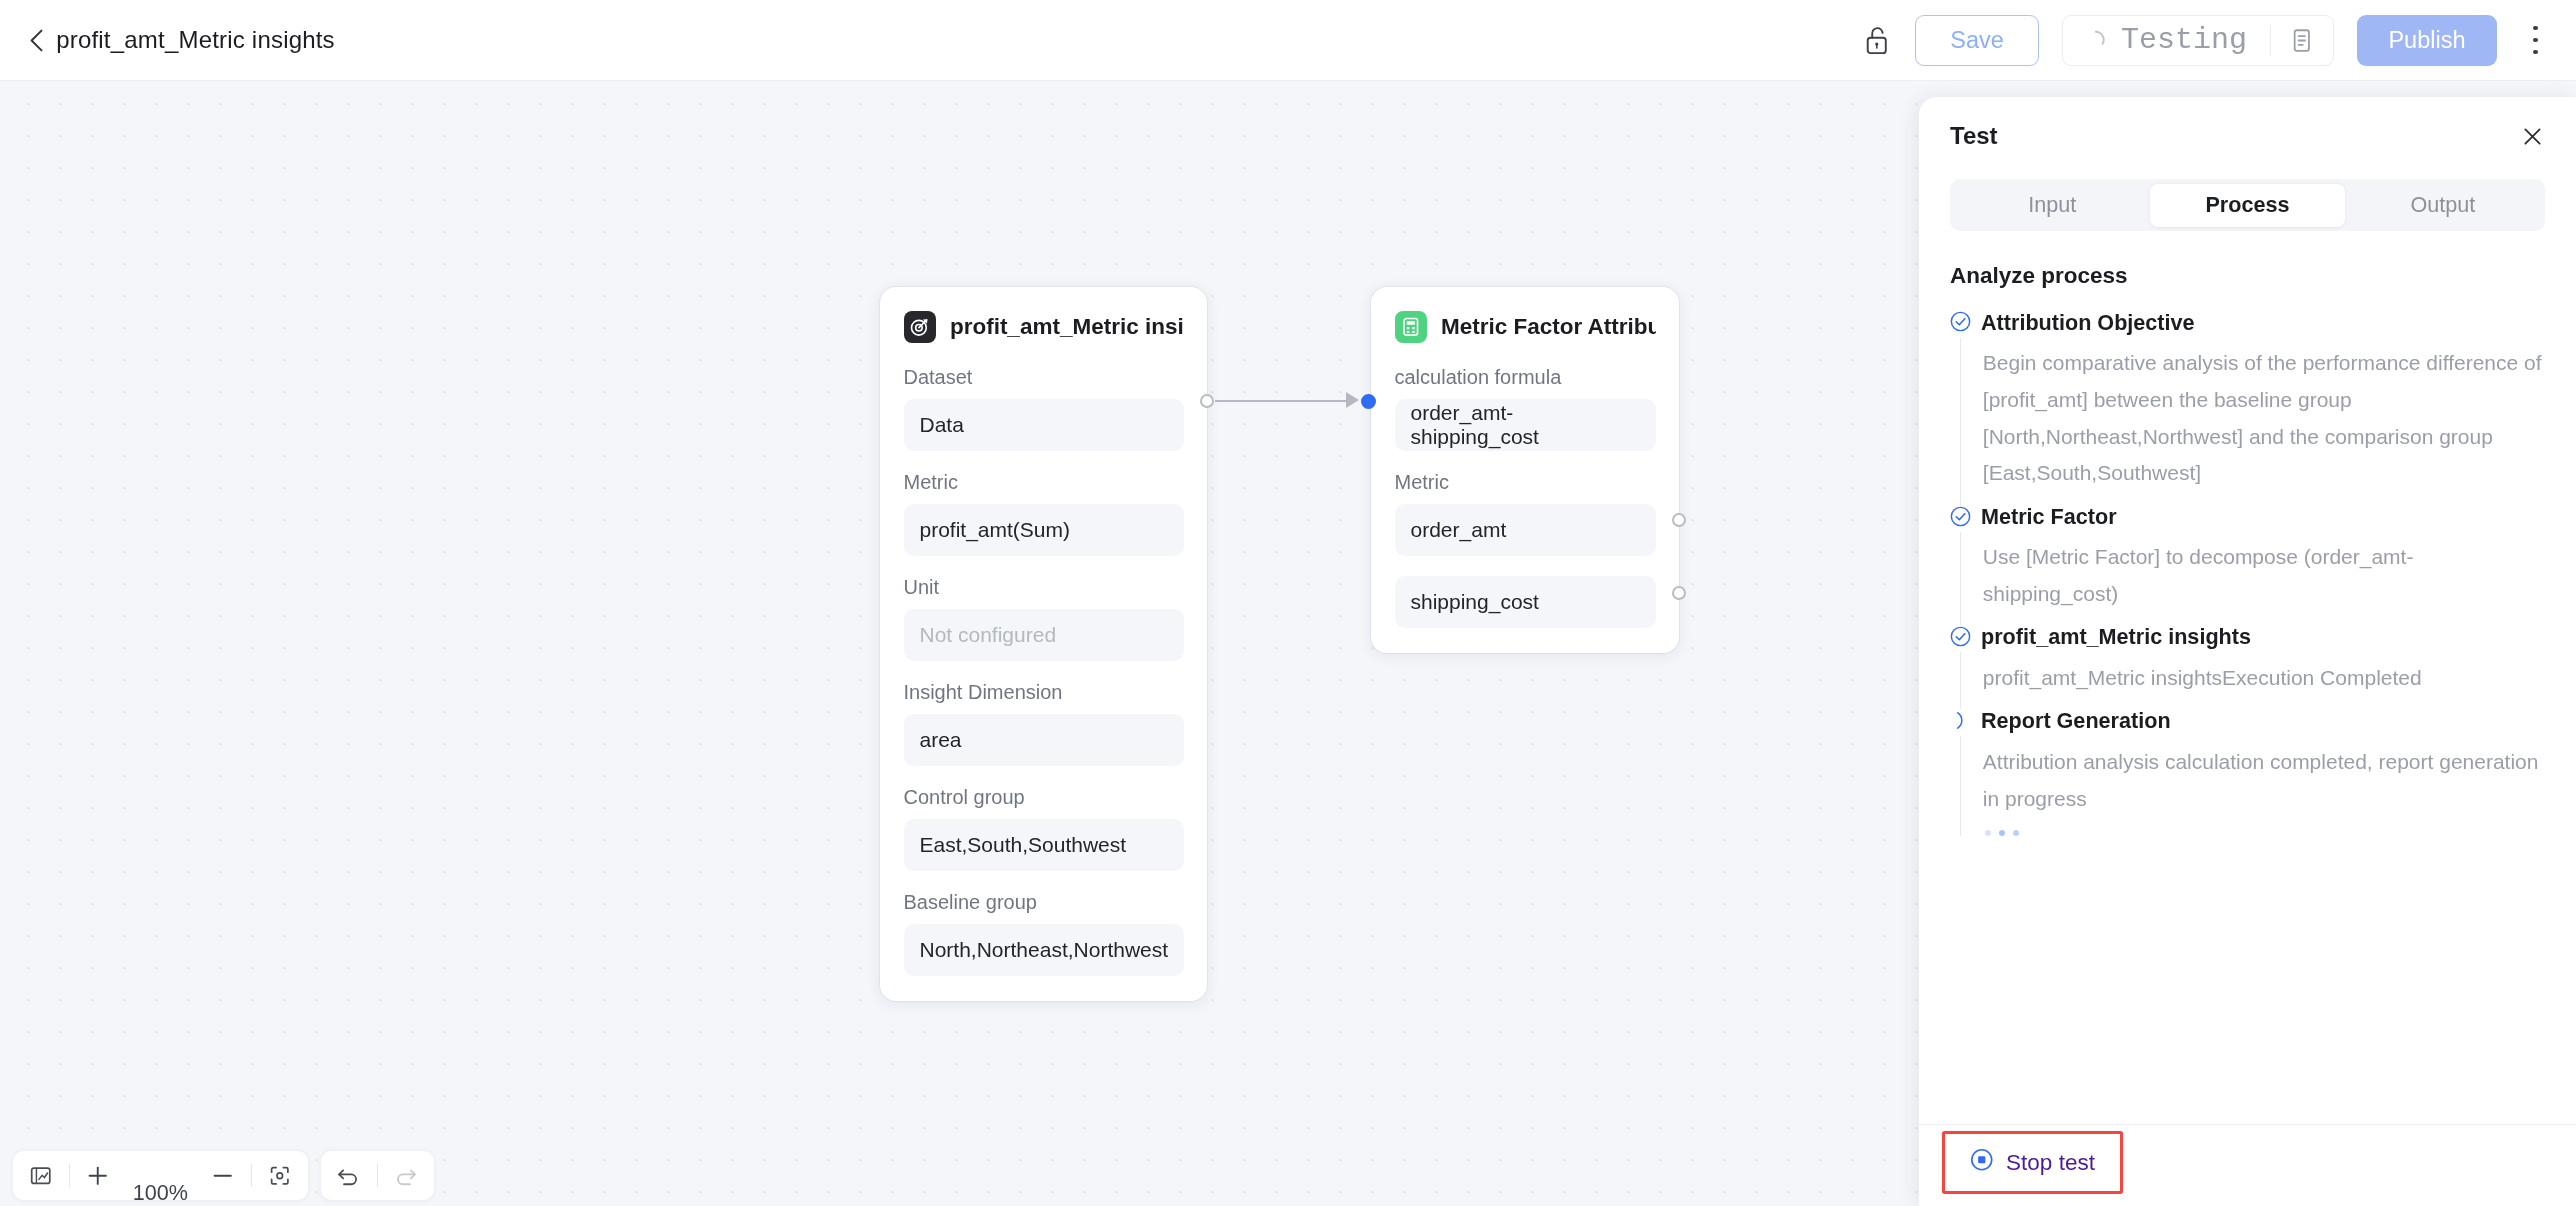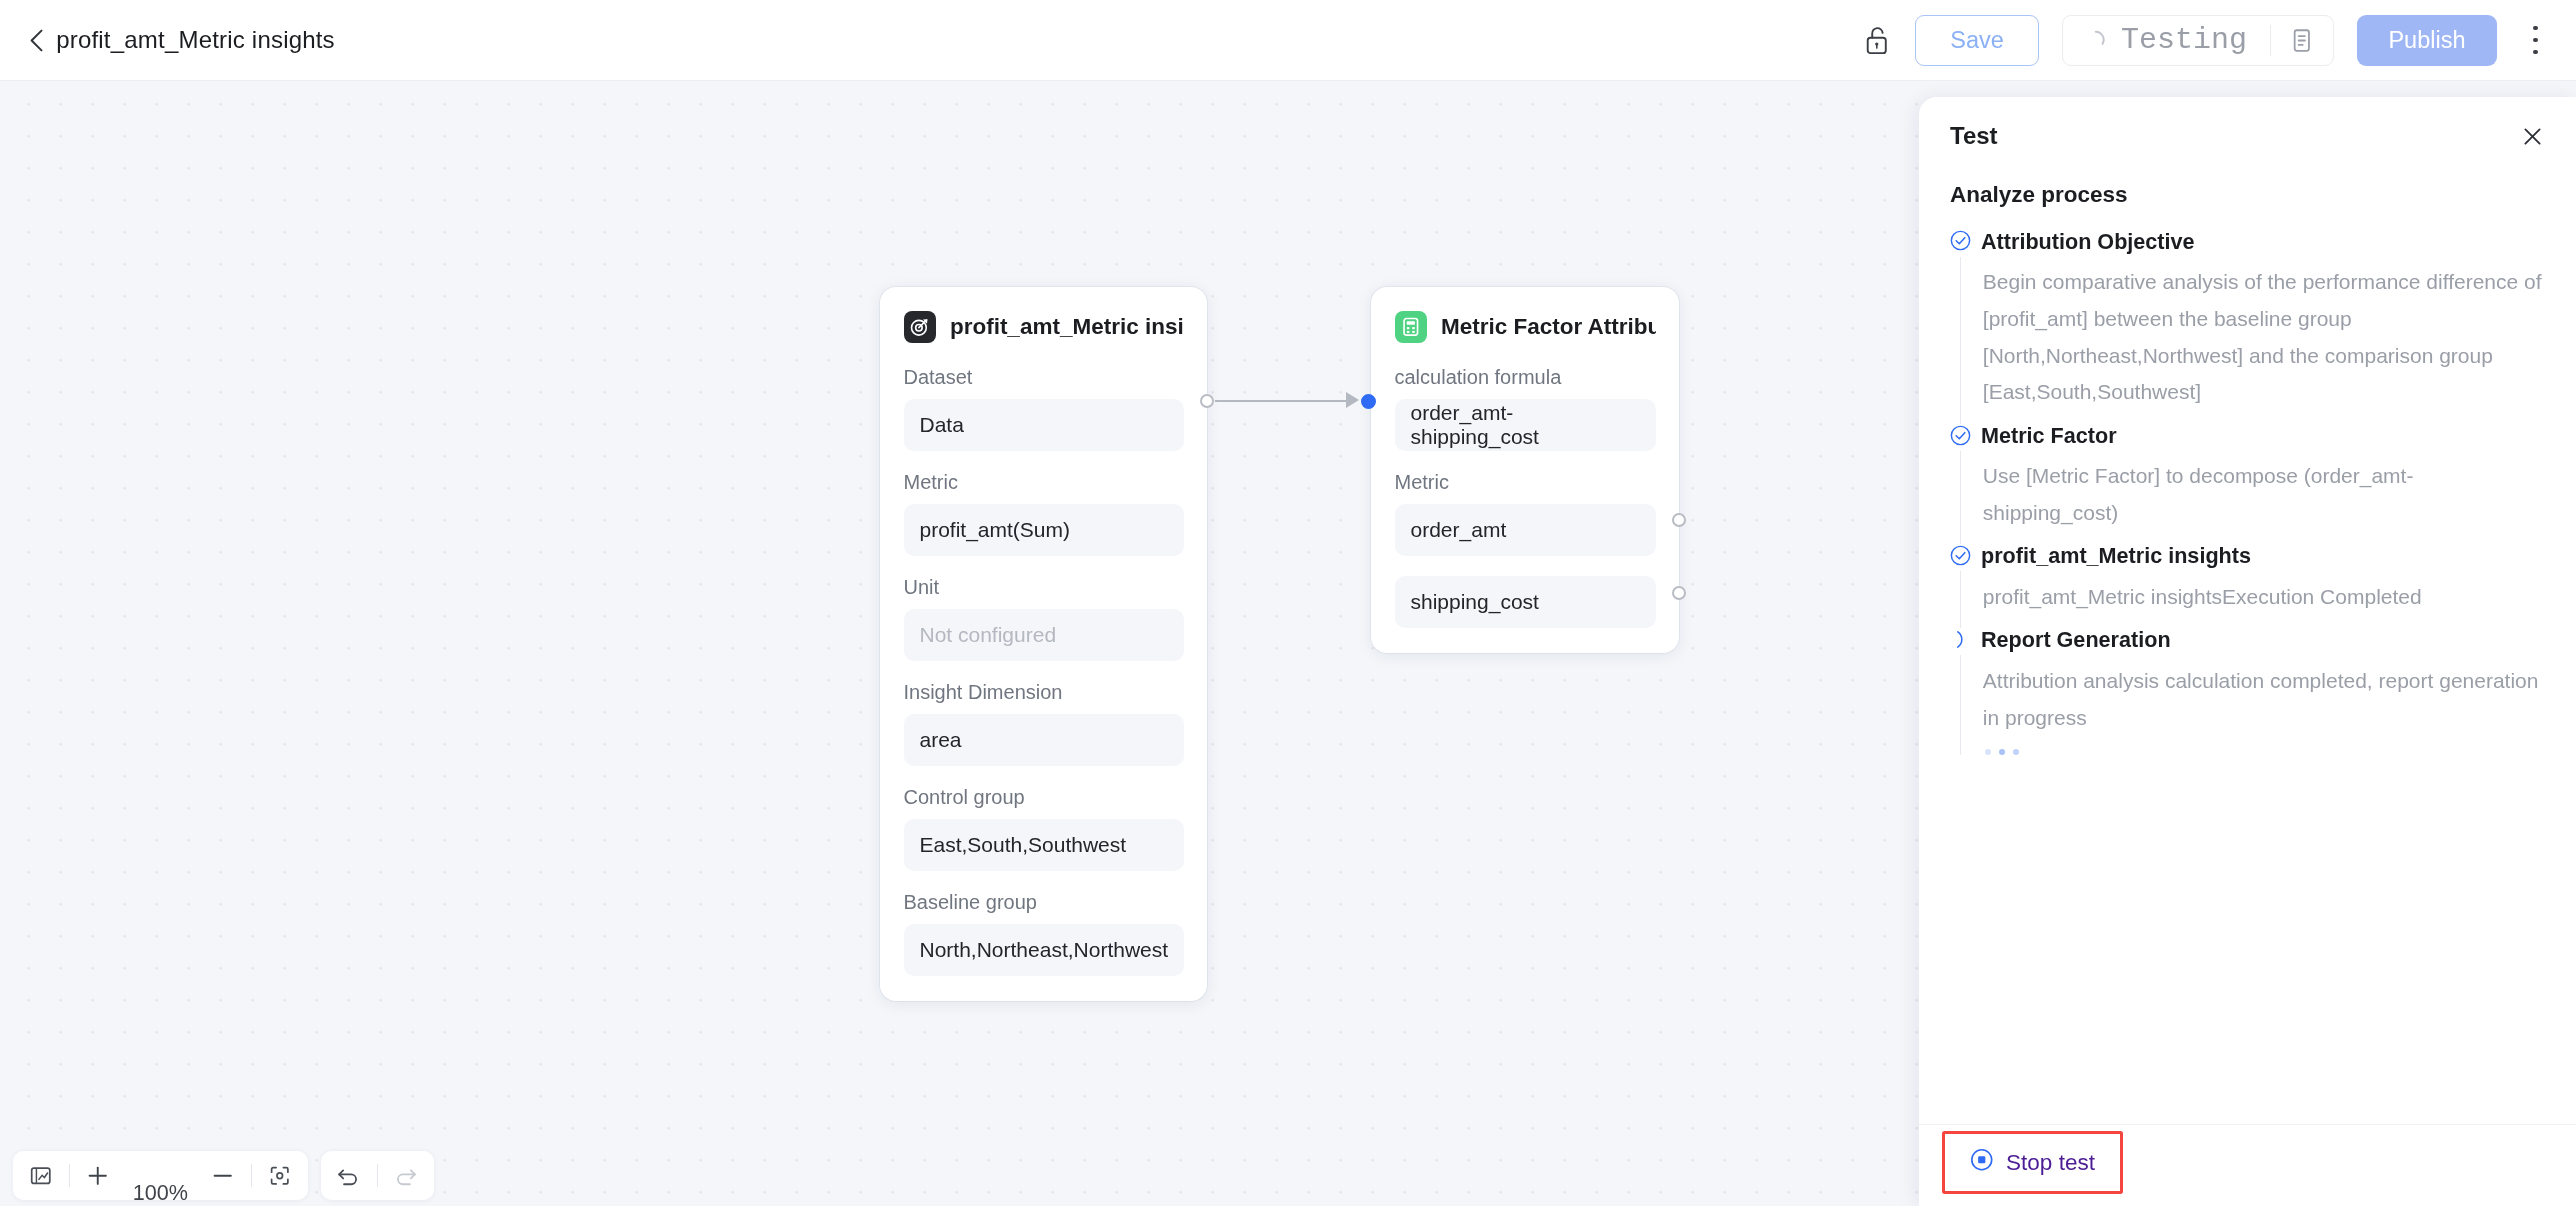--- a/index.html
+++ b/index.html
@@ -414,20 +414,25 @@
   <div class="panel-head">
     <div class="panel-title">Test</div>
     <div class="panel-close">
       <svg width="25" height="25" viewBox="0 0 28 28">
         <line x1="6" y1="6" x2="22" y2="22" stroke="#2a2d33" stroke-width="2" stroke-linecap="round"></line>
         <line x1="22" y1="6" x2="6" y2="22" stroke="#2a2d33" stroke-width="2" stroke-linecap="round"></line>
       </svg>
     </div>
   </div>
 
+  <div class="tabs">
+    <div class="tab">Input</div>
+    <div class="tab active">Process</div>
+    <div class="tab">Output</div>
+  </div>
 
   <div class="panel-body">
     <div class="section-title">Analyze process</div>
 
     <div class="step">
       <span class="step-icon">
         <svg width="21" height="21" viewBox="0 0 23 23">
           <circle cx="11.5" cy="11.5" r="10" fill="none" stroke="#2f6bf4" stroke-width="1.6"></circle>
           <polyline points="6.8,11.8 10.2,15 16.2,8.4" fill="none" stroke="#2f6bf4" stroke-width="1.7" stroke-linecap="round" stroke-linejoin="round"></polyline>
         </svg>

